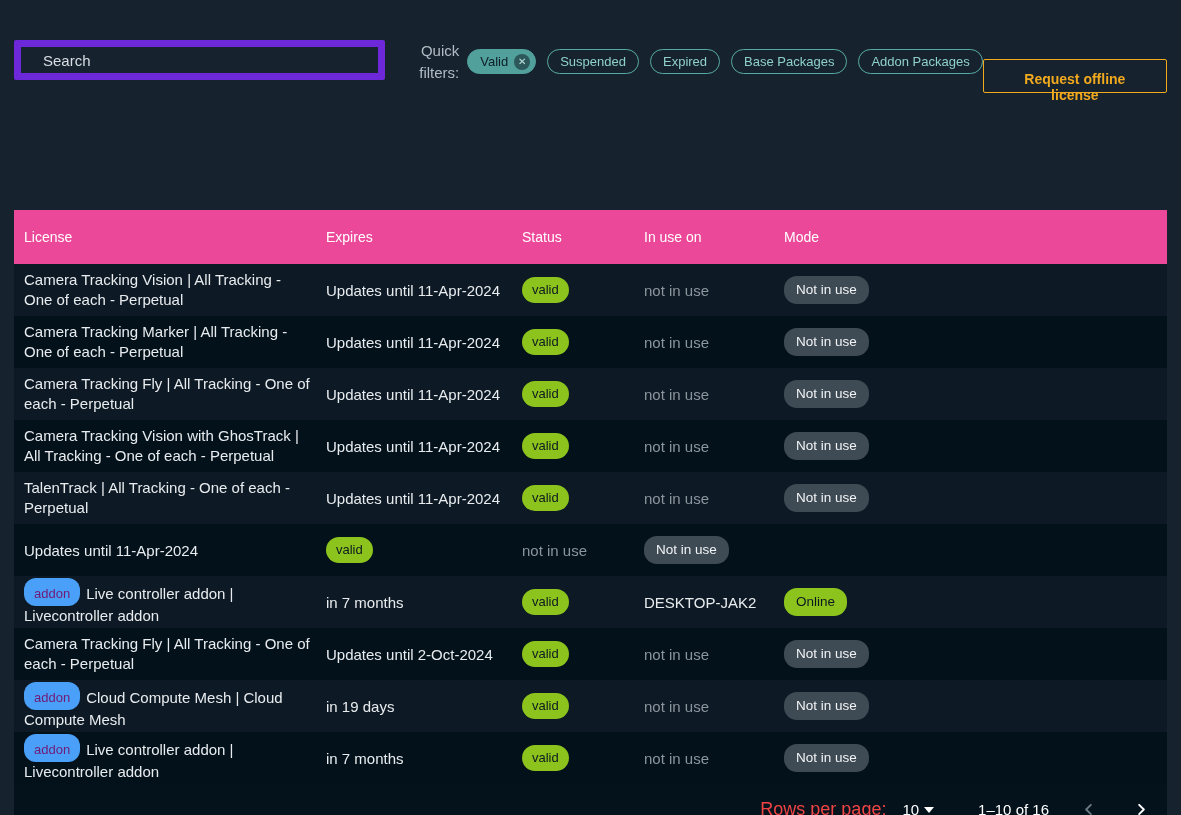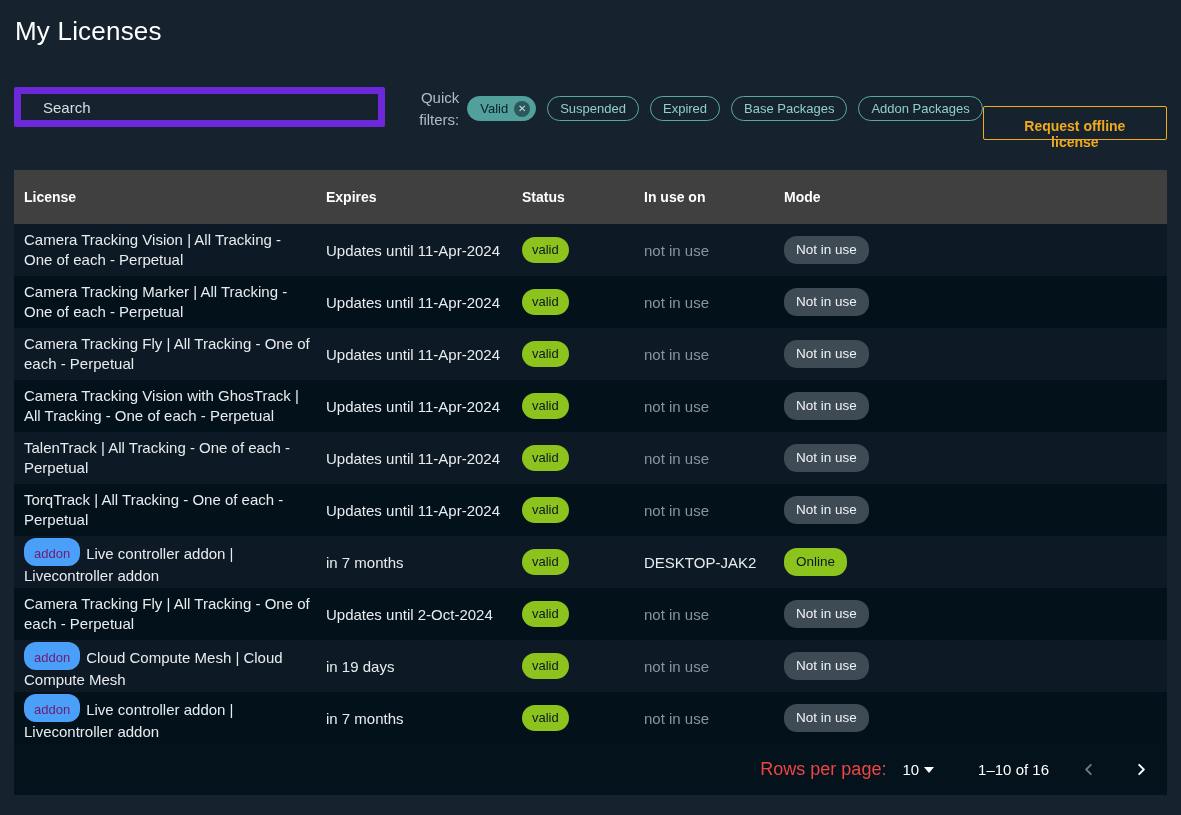--- a/index.html
+++ b/index.html
@@ -56,22 +56,22 @@
     color:#f1a91e;font-size:14px;font-weight:700;cursor:pointer;
     font-family:"Liberation Sans", sans-serif;
   }
 
   
   .table{
     position:absolute;left:14px;top:170px;width:1153px;
   }
   .thead{
     display:grid;grid-template-columns:302px 196px 122px 140px 1fr;
-    align-items:center;height:54px;background:#404040;padding-left:10px;box-sizing:border-box;
-    font-size:14px;font-weight:700;color:#ffffff;
+    align-items:center;height:54px;background:#ec4899;padding-left:10px;box-sizing:border-box;
+    font-size:14px;font-weight:400;color:#ffffff;
   }
   .trow{
     display:grid;grid-template-columns:302px 196px 122px 140px 1fr;
     align-items:center;min-height:52px;padding-left:10px;box-sizing:border-box;
     font-size:15px;color:#e8ecef;
   }
   .trow.odd{background:#0d1924;}
   .trow.even{background:#03111b;}
   .cell{padding-right:14px;}
   .cell.license{line-height:20px;}
@@ -110,21 +110,20 @@
     color:#ffffff;display:inline-flex;align-items:center;
   }
   .page-btn.disabled{color:#6d7880;cursor:default;}
   .page-btn svg{display:block;}
 </style>
 </head>
 <body>
 
 <div class="page">
 
-  <h1 class="page-title">My Licenses</h1>
 
   <div class="toolbar">
     <input class="search-box" type="text" placeholder="Search" style="">
     <div class="qf-label">Quick filters:</div>
     <div class="chips">
         <button class="chip active">
     <span class="chip-label">Valid</span>
     <span class="chip-x">✕</span>
   </button>
         <button class="chip">
@@ -217,23 +216,20 @@
     <div class="cell expires">Updates until 11-Apr-2024</div>
     <div class="cell">
       <span class="pill status-pill">valid</span>
     </div>
     <div class="cell inuse">not in use</div>
     <div class="cell">
       <span class="pill mode-pill">Not in use</span>
     </div>
   </div>
         <div class="trow even">
-    <div class="cell license">
-      <span class="license-text">TorqTrack | All Tracking - One of each - Perpetual</span>
-    </div>
     <div class="cell expires">Updates until 11-Apr-2024</div>
     <div class="cell">
       <span class="pill status-pill">valid</span>
     </div>
     <div class="cell inuse">not in use</div>
     <div class="cell">
       <span class="pill mode-pill">Not in use</span>
     </div>
   </div>
         <div class="trow odd">

